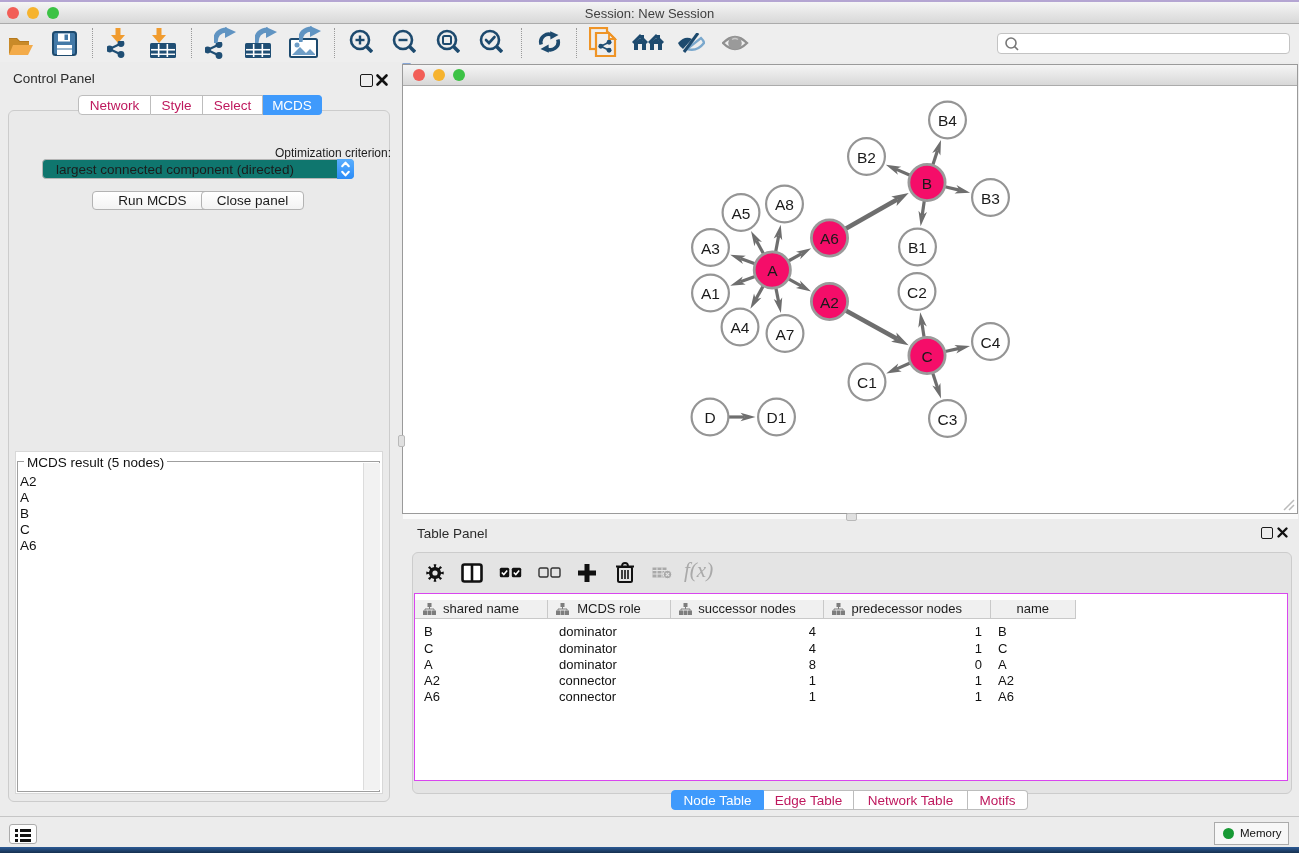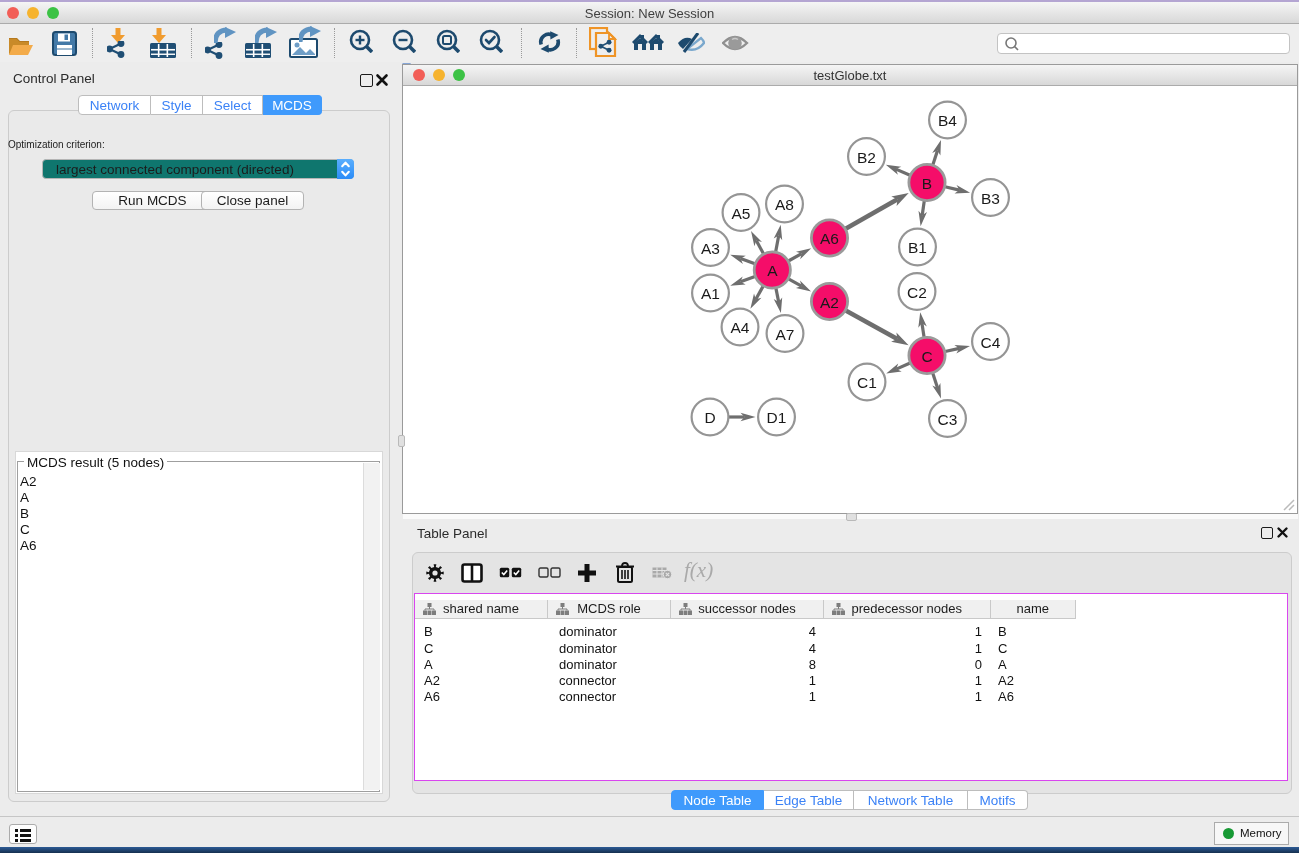--- a/index.html
+++ b/index.html
@@ -9,26 +9,26 @@
 #titlebar{left:0;top:2px;width:1299px;height:21px;background:linear-gradient(#f5f5f5,#d8d8d8);border-bottom:1px solid #ababab}
 .tl{position:absolute;width:12px;height:12px;border-radius:50%;top:5px}
 #titletext{left:0;top:6px;width:1299px;text-align:center;font-size:13px;color:#404040}
 #toolbar{left:0;top:24px;width:1299px;height:38px;background:#eeeeee}
 .sep{position:absolute;top:28px;height:30px;width:0;border-left:1px dotted #9a9a9a}
 #searchbox{left:997px;top:33px;width:291px;height:19px;background:#fff;border:1px solid #c3c3c3;border-radius:4px}
 #cp-title{left:13px;top:71px;font-size:13.5px;color:#2b2b2b}
 .winbtn{position:absolute;font-size:12px;color:#111}
 #cp-body{left:8px;top:110px;width:382px;height:692px;background:#eaeaea;border:1px solid #cccccc;border-radius:6px;box-sizing:border-box}
 .tabstrip{display:flex;height:20px}
-.tab{box-sizing:border-box;height:20px;line-height:19px;text-align:center;font-size:13.5px;background:#fff;border:1px solid #bdbdbd;border-left:none;color:#3b82f6}
+.tab{box-sizing:border-box;height:20px;line-height:19px;text-align:center;font-size:13.5px;background:#fff;border:1px solid #bdbdbd;border-left:none;color:#be185d}
 .tab.first{border-left:1px solid #bdbdbd;border-radius:4px 0 0 4px}
 .tab.last{border-radius:0 4px 4px 0}
 .tab.sel{background:#3f9afc;color:#fff;border-color:#3f9afc}
 #cp-tabs{left:78px;top:95px;width:244px}
-#optlabel{left:8px;top:139px;width:383px;text-align:left;font-size:10px;color:#1c1c1c}
+#optlabel{left:8px;top:146px;width:383px;text-align:right;font-size:12px;color:#1c1c1c}
 #dropdown{left:42px;top:159px;width:312px;height:20px;background:#0f766e;border:1px solid #b5b5b5;border-radius:4px;box-sizing:border-box}
 #dropdown .txt{position:absolute;left:13px;top:2px;font-size:13.5px;color:#1c1c1c}
 #dropdown .spin{position:absolute;right:-1px;top:-1px;width:17px;height:20px;background:linear-gradient(#5aaefd,#2b8cf8);border-radius:0 4px 4px 0}
 .btn{position:absolute;height:19px;background:linear-gradient(#ffffff,#f3f3f3);border:1px solid #b3b3b3;border-radius:4px;box-sizing:border-box;text-align:center;font-size:13.5px;color:#1c1c1c;line-height:17px}
 #mcds-box{left:15px;top:451px;width:368px;height:343px;background:#fff;border:1px solid #d8d8d8;box-sizing:border-box}
 #mcds-border{left:17px;top:461px;width:363px;height:331px;border:1px solid #9f9f9f;box-sizing:border-box}
 #mcds-title{left:24px;top:455px;font-size:13.5px;color:#111;background:#fff;padding:0 3px}
 #mcds-list{left:20px;top:474px;font-size:13.5px;color:#111;line-height:16px}
 #mcds-scroll{left:363px;top:463px;width:16px;height:327px;background:#f2f2f2;border-left:1px solid #dcdcdc}
 #netwin{left:402px;top:64px;width:896px;height:450px;background:#fff;border:1px solid #9a9a9a;box-sizing:border-box}
@@ -226,21 +226,20 @@
 <div class="abs" id="mcds-scroll"></div>
 <svg class="abs" style="left:402px;top:63px" width="10" height="7">
     <path d="M0.5 6.5 L0.5 0.5 L9 0.5 L5.5 3 L3 3 Z" fill="#2060c0"></path>
   </svg>
 <div class="abs" id="netwin">
   <div id="nw-titlebar">
     <div class="tl" style="left:10px;top:4px;background:#f25e57"></div>
     <div class="tl" style="left:30px;top:4px;background:#f6b32e"></div>
     <div class="tl" style="left:50px;top:4px;background:#3cc245"></div>
   </div>
-  <div id="nw-title">testGlobe.txt</div>
   <svg style="position:absolute;right:2px;bottom:2px" width="12" height="12">
       <path d="M11 1 L1 11 M11 6 L6 11" stroke="#bbb" stroke-width="1.5"></path>
     </svg>
 </div>
 <svg id="graph" width="894" height="428" style="position:absolute;left:403px;top:85px" font-family="Liberation Sans, sans-serif">
     <line x1="352.0" y1="191.5" x2="337.5" y2="196.8" stroke="#6e6e6e" stroke-width="3.2"></line>
     <polygon points="327.2,200.7 339.7,191.4 337.5,196.8 342.7,199.5" fill="#6e6e6e"></polygon>
     <line x1="351.9" y1="178.7" x2="337.6" y2="173.4" stroke="#6e6e6e" stroke-width="3.2"></line>
     <polygon points="327.2,169.7 342.8,170.8 337.6,173.4 339.9,178.9" fill="#6e6e6e"></polygon>
     <line x1="360.5" y1="168.8" x2="353.3" y2="155.6" stroke="#6e6e6e" stroke-width="3.2"></line>

